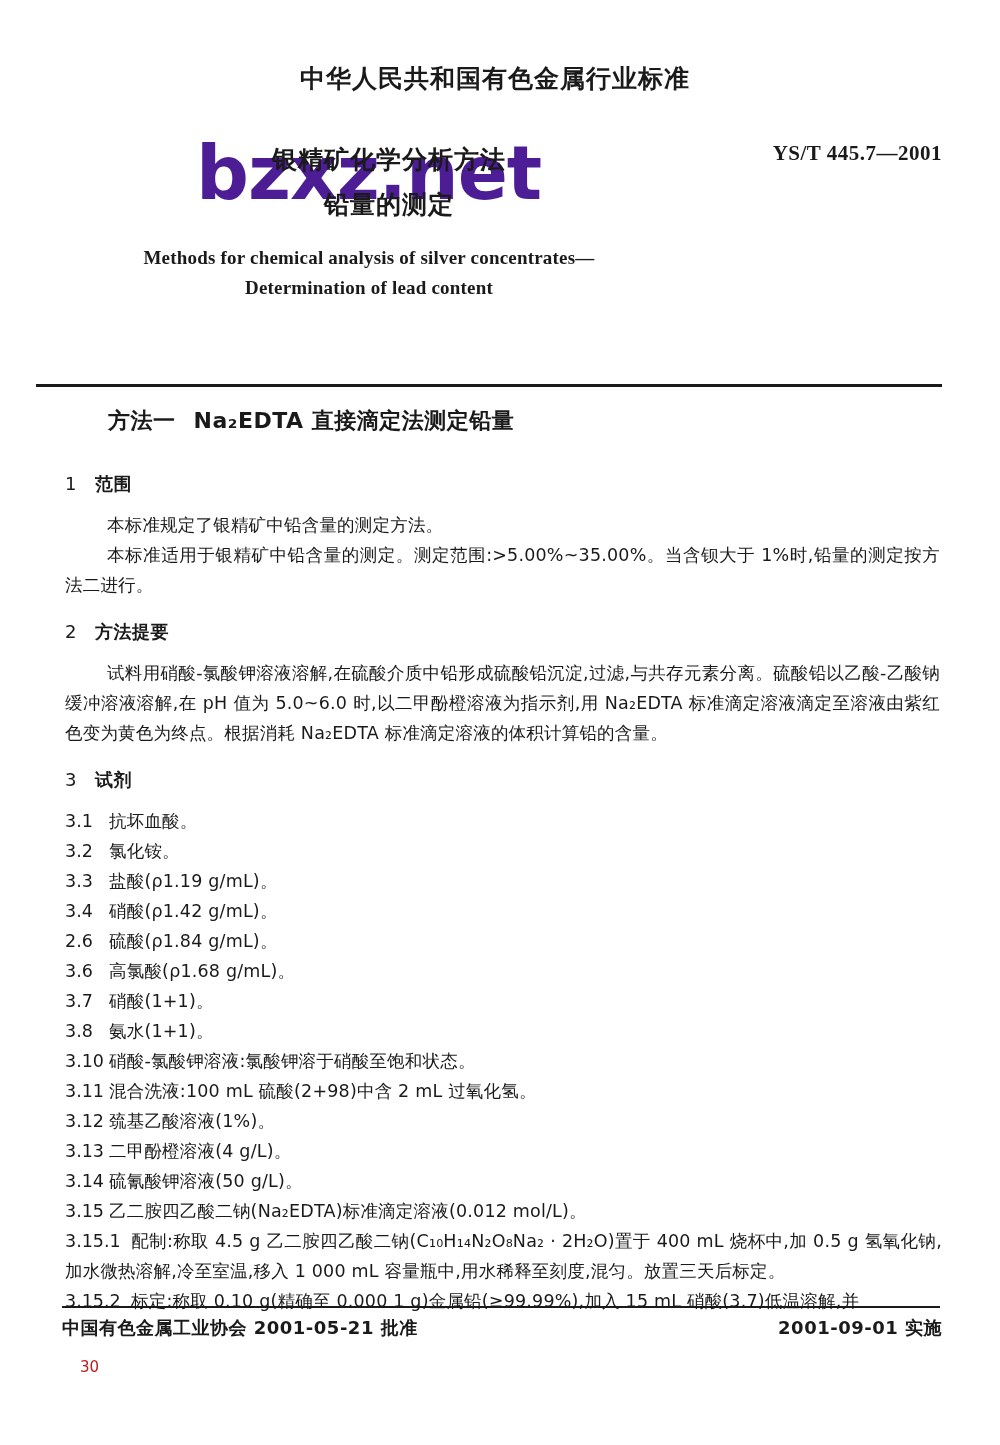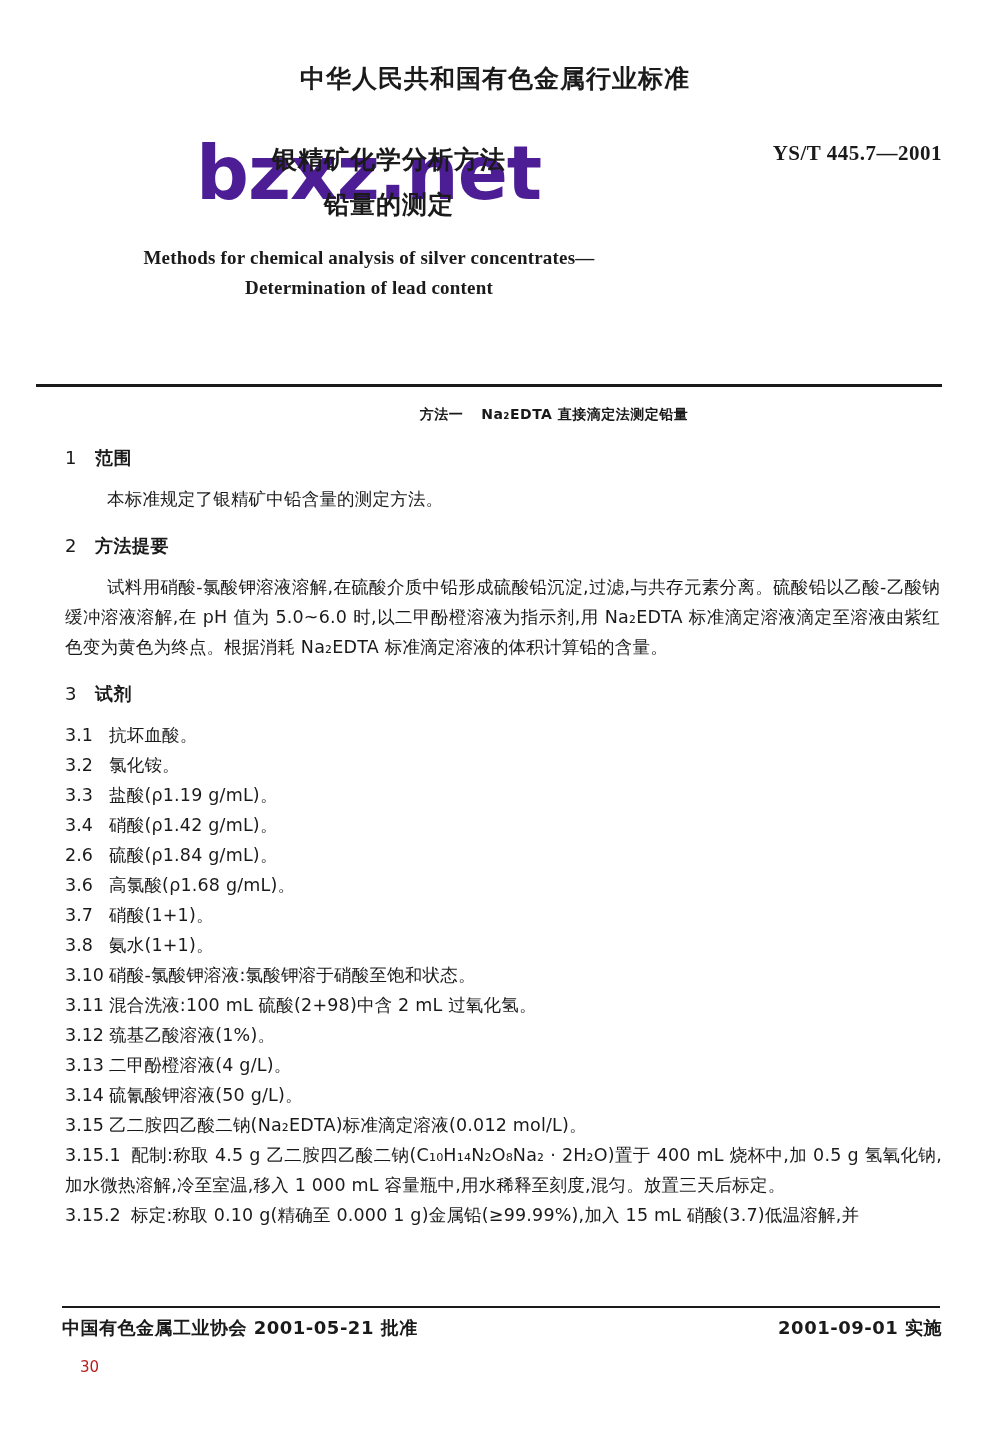--- a/index.html
+++ b/index.html
@@ -109,24 +109,23 @@
     position: absolute;
     left: 0;
     top: 406px;
     width: 1000px;
     z-index: 2;
   }
   .method-head {
     margin-left: 108px;
     font-family: "DejaVu Sans", "Liberation Sans", sans-serif;
     font-weight: bold;
-    font-size: 14px;
-    letter-spacing: 0.5px;
-    margin-bottom: 22px;
-    text-align: center;
+    font-size: 22px;
+    letter-spacing: 0.5px;
+    margin-bottom: 36px;
   }
   .method-head .gap { display: inline-block; width: 18px; }
 
   .sec-head {
     margin-left: 65px;
     font-family: "DejaVu Sans", "Liberation Sans", sans-serif;
     font-weight: bold;
     font-size: 18px;
     letter-spacing: 0.5px;
     margin-top: 20px;
@@ -224,20 +223,21 @@
   <div id="content">
 
     <div class="method-head">
       <span>方法一</span><span class="gap"></span><span>Na₂EDTA 直接滴定法测定铅量</span>
     </div>
 
     <div class="sec-head">
       <span class="num">1</span><span>范围</span>
     </div>
     <div class="para">本标准规定了银精矿中铅含量的测定方法。</div>
+    <div class="para">本标准适用于银精矿中铅含量的测定。测定范围:&gt;5.00%~35.00%。当含钡大于 1%时,铅量的测定按方法二进行。</div>
 
     <div class="sec-head">
       <span class="num">2</span><span>方法提要</span>
     </div>
     <div class="para">试料用硝酸-氯酸钾溶液溶解,在硫酸介质中铅形成硫酸铅沉淀,过滤,与共存元素分离。硫酸铅以乙酸-乙酸钠缓冲溶液溶解,在 pH 值为 5.0~6.0 时,以二甲酚橙溶液为指示剂,用 Na₂EDTA 标准滴定溶液滴定至溶液由紫红色变为黄色为终点。根据消耗 Na₂EDTA 标准滴定溶液的体积计算铅的含量。</div>
 
     <div class="sec-head">
       <span class="num">3</span><span>试剂</span>
     </div>
 

